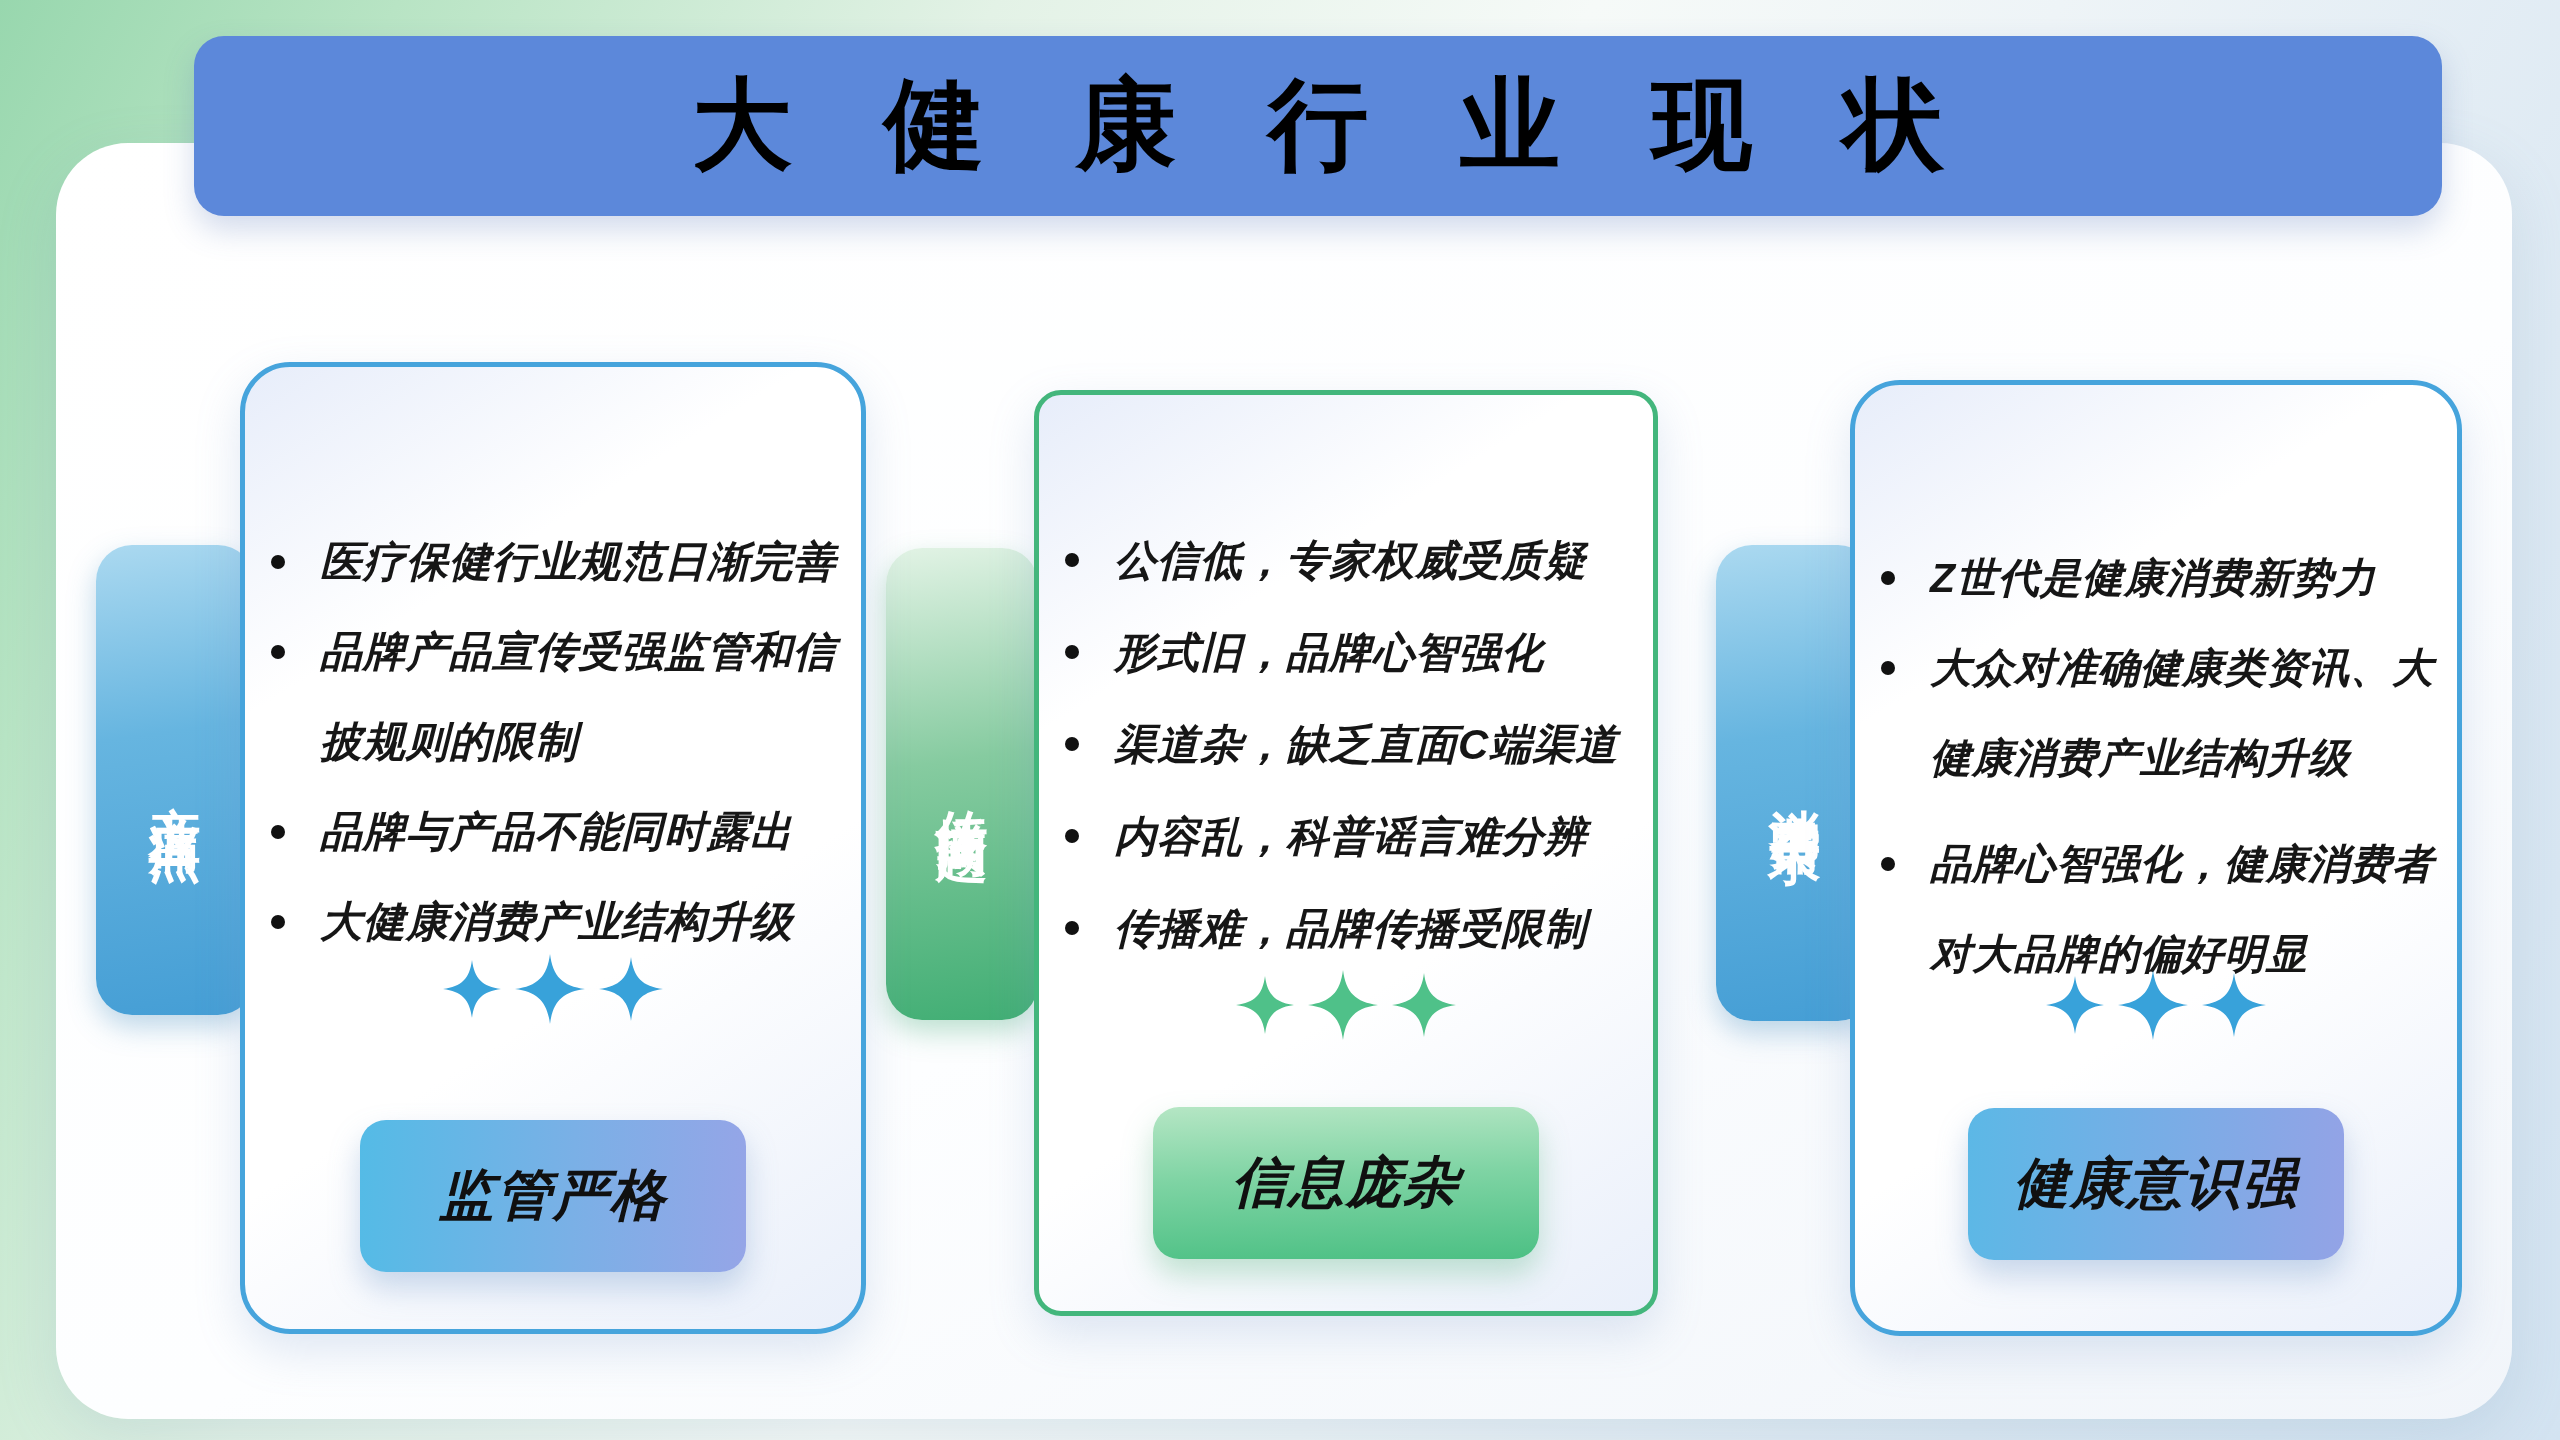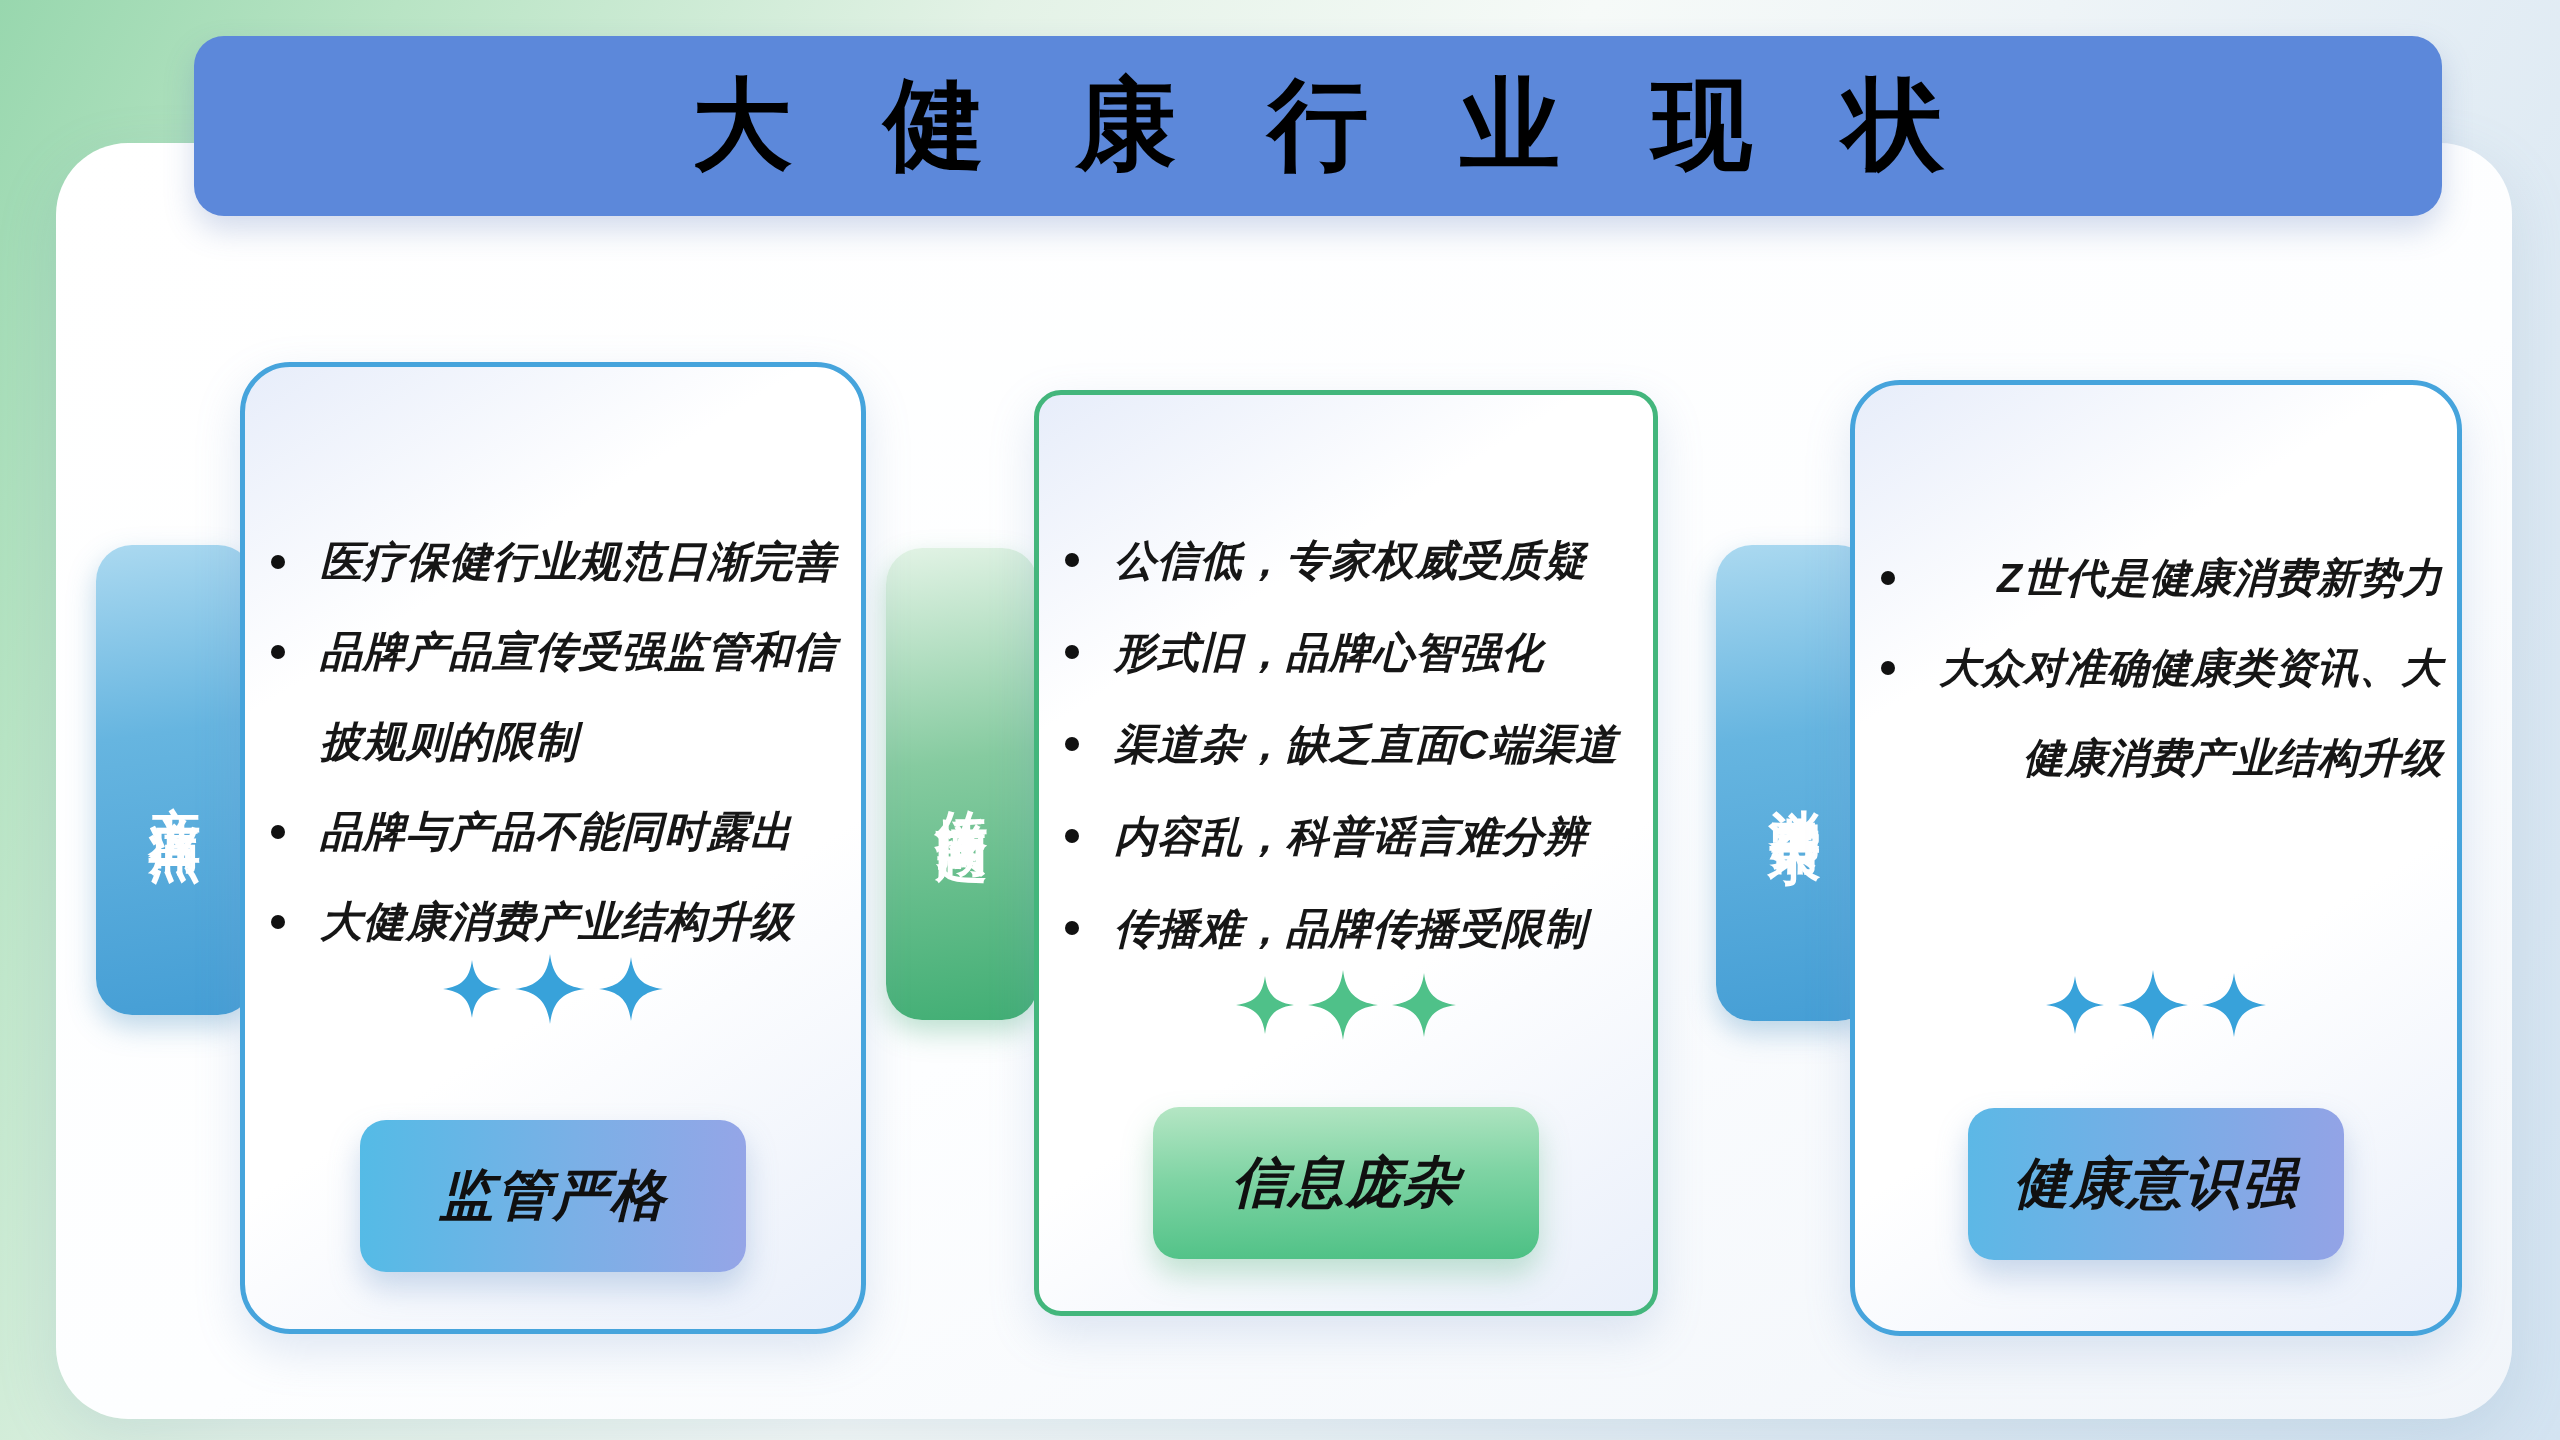--- a/index.html
+++ b/index.html
@@ -46,21 +46,21 @@
     position:absolute;left:0;right:14px;margin:0;padding:0;list-style:none;
   }
   .col1 .bullets{top:150px;}
   .col2 .bullets{top:120px;}
   .col3 .bullets{top:148px;}
   .bullets li{
     position:relative;padding-left:75px;font-size:42px;line-height:90px;
     font-style:italic;font-weight:700;color:#161616;letter-spacing:1px;
   }
   .col2 .bullets li{line-height:92px;}
-  .col3 .bullets li{font-size:41px;text-align:right;}
+  .col3 .bullets li{font-size:41px;}
   .col3 .bullets li:nth-child(3){margin-top:16px;}
   .bullets li::before{
     content:'';position:absolute;left:26px;top:38px;width:14px;height:14px;border-radius:50%;background:#111111;
   }
   .sparkles{
     position:absolute;left:0;right:0;display:flex;align-items:center;justify-content:center;gap:14px;
   }
   .col1 .sparkles{top:587px;}
   .col2 .sparkles{top:575px;}
   .col3 .sparkles{top:585px;}
@@ -144,20 +144,21 @@
   </section>
 
   <section class="column col3">
     <aside class="tab blue">
       <span class="tab-label">消费需求</span>
     </aside>
     <div class="card blue">
       <ul class="bullets">
         <li><span>Z世代是健康消费新势力</span></li>
         <li><span>大众对准确健康类资讯、大健康消费产业结构升级</span></li>
+        <li><span>品牌心智强化，健康消费者对大品牌的偏好明显</span></li>
       </ul>
       <div class="sparkles">
         <svg class="sparkle blue" width="58" height="58" viewBox="0 0 100 100">
             <path d="M50 0 C54 32 68 46 100 50 C68 54 54 68 50 100 C46 68 32 54 0 50 C32 46 46 32 50 0 Z"></path>
           </svg>
         <svg class="sparkle blue" width="70" height="70" viewBox="0 0 100 100">
             <path d="M50 0 C54 32 68 46 100 50 C68 54 54 68 50 100 C46 68 32 54 0 50 C32 46 46 32 50 0 Z"></path>
           </svg>
         <svg class="sparkle blue" width="64" height="64" viewBox="0 0 100 100">
             <path d="M50 0 C54 32 68 46 100 50 C68 54 54 68 50 100 C46 68 32 54 0 50 C32 46 46 32 50 0 Z"></path>

